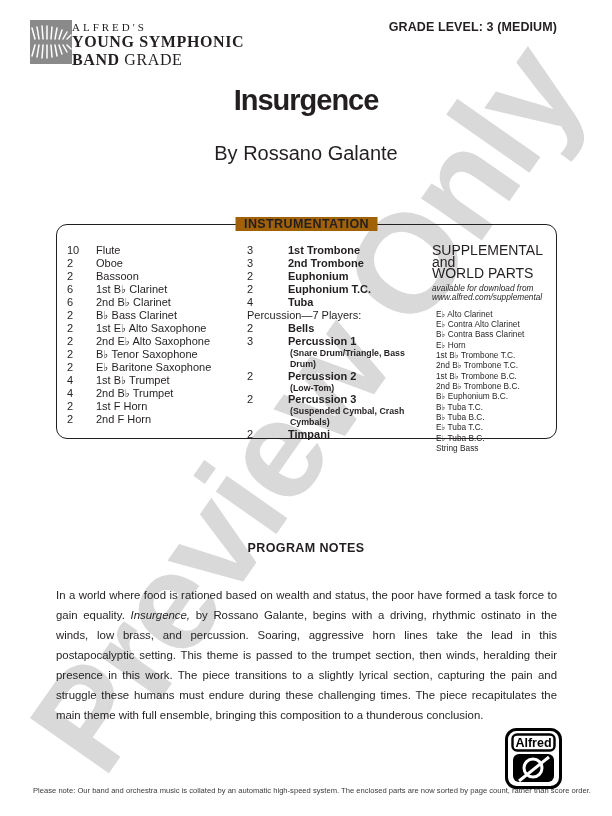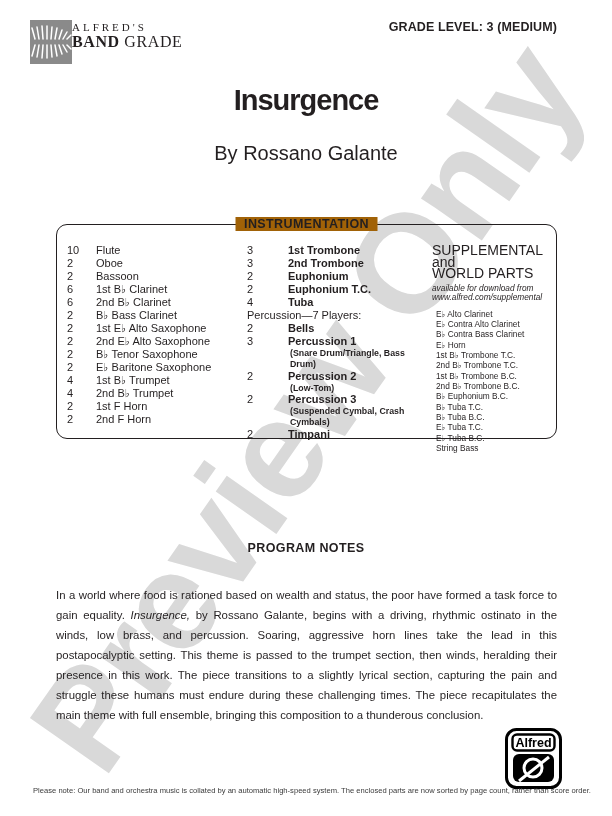--- a/index.html
+++ b/index.html
@@ -88,20 +88,21 @@
             <line x1="21" y1="25" x2="22" y2="37"></line>
             <line x1="25" y1="25" x2="27" y2="36"></line>
             <line x1="29" y1="25" x2="32" y2="34"></line>
             <line x1="33" y1="25" x2="37" y2="32"></line>
             <line x1="37" y1="25" x2="41" y2="29"></line>
           </g>
         </svg>
       </span>
       <span class="series-text">
         <div class="series-line1">ALFRED'S</div>
+        <div class="series-line2">YOUNG SYMPHONIC</div>
         <div class="series-line3"><span class="b">BAND</span><span> GRADE</span></div>
       </span>
     </div>
 
     <div class="grade">GRADE LEVEL: 3 (MEDIUM)</div>
 
     <div class="title">Insurgence</div>
     <div class="byline">By Rossano Galante</div>
 
     <div class="inst-box">

